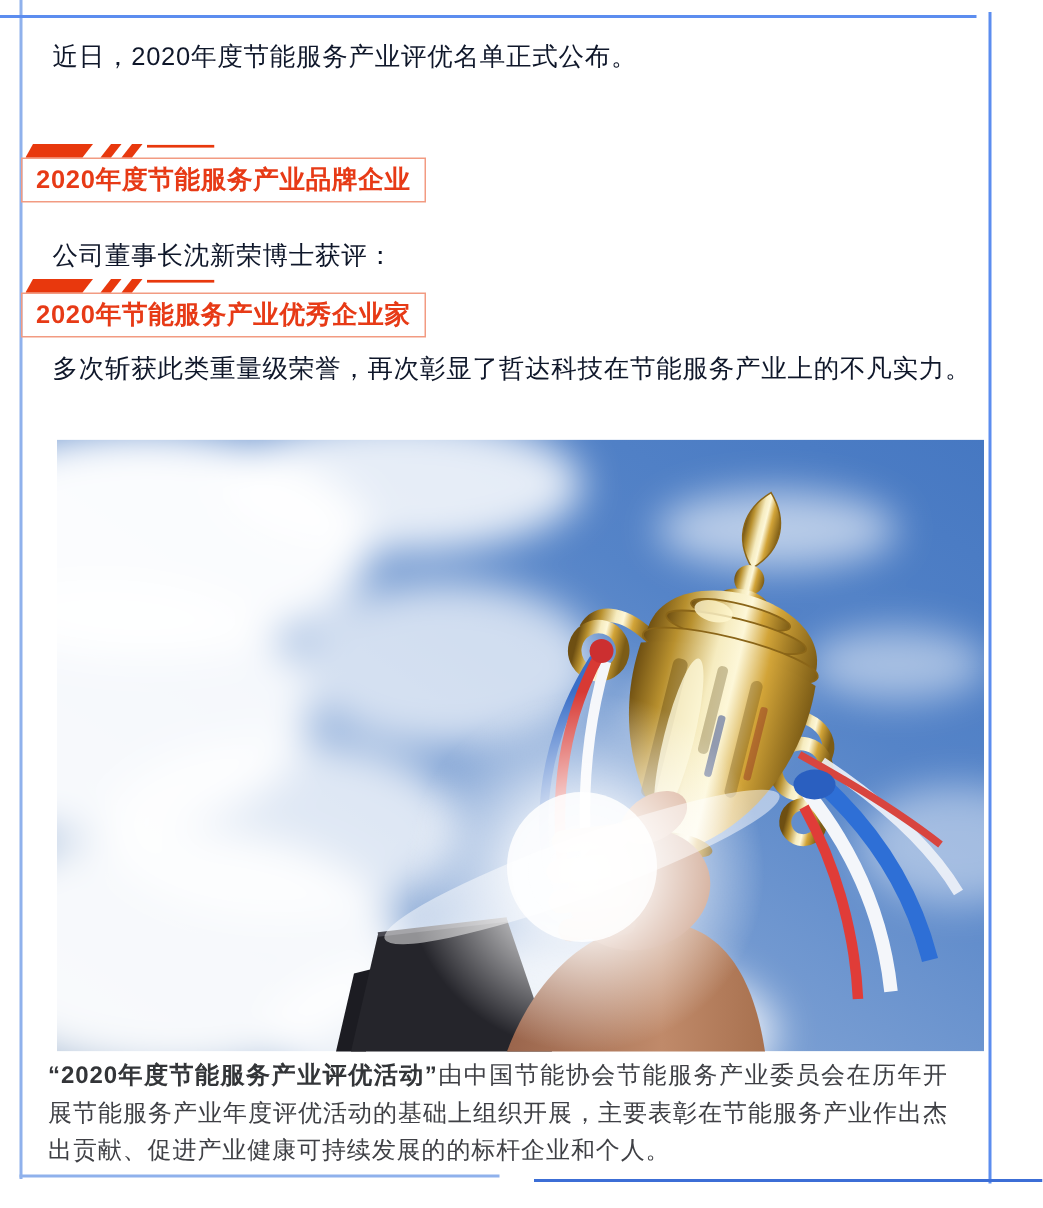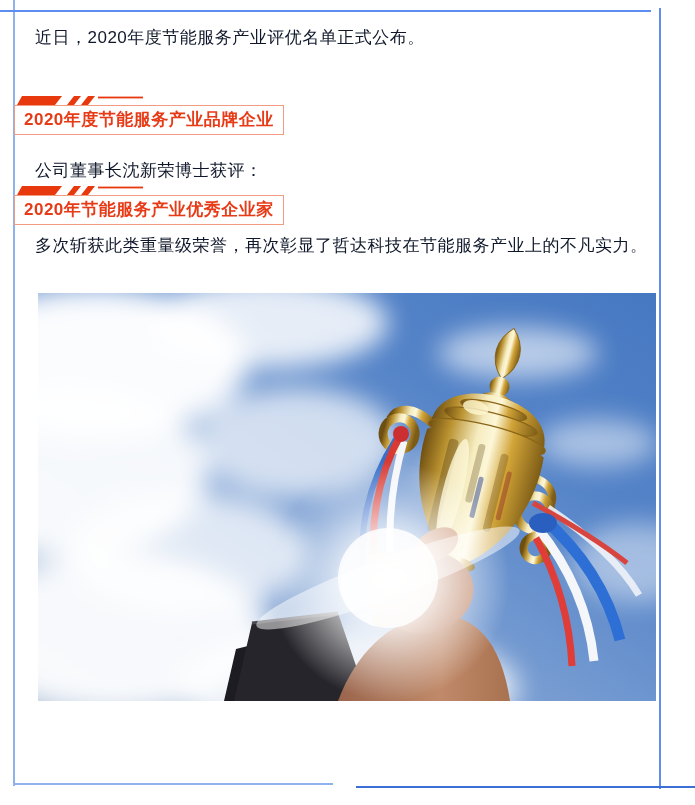--- a/index.html
+++ b/index.html
@@ -198,14 +198,17 @@
       </g>
 
       <g>
         <ellipse cx="350" cy="285" rx="140" ry="20" transform="rotate(-20 350 285)" fill="#ffffff" opacity="0.5"></ellipse>
         <circle cx="352" cy="288" r="120" fill="url(#flareG)" opacity="0.95"></circle>
         <circle cx="350" cy="285" r="50" fill="#ffffff" opacity="0.85"></circle>
       </g>
     </svg>
   </div>
 
+  <div class="caption">
+    <b>“2020年度节能服务产业评优活动”</b><span>由中国节能协会节能服务产业委员会在历年开展节能服务产业年度评优活动的基础上组织开展，主要表彰在节能服务产业作出杰出贡献、促进产业健康可持续发展的的标杆企业和个人。</span>
+  </div>
 
 </div>
 
 </body></html>

